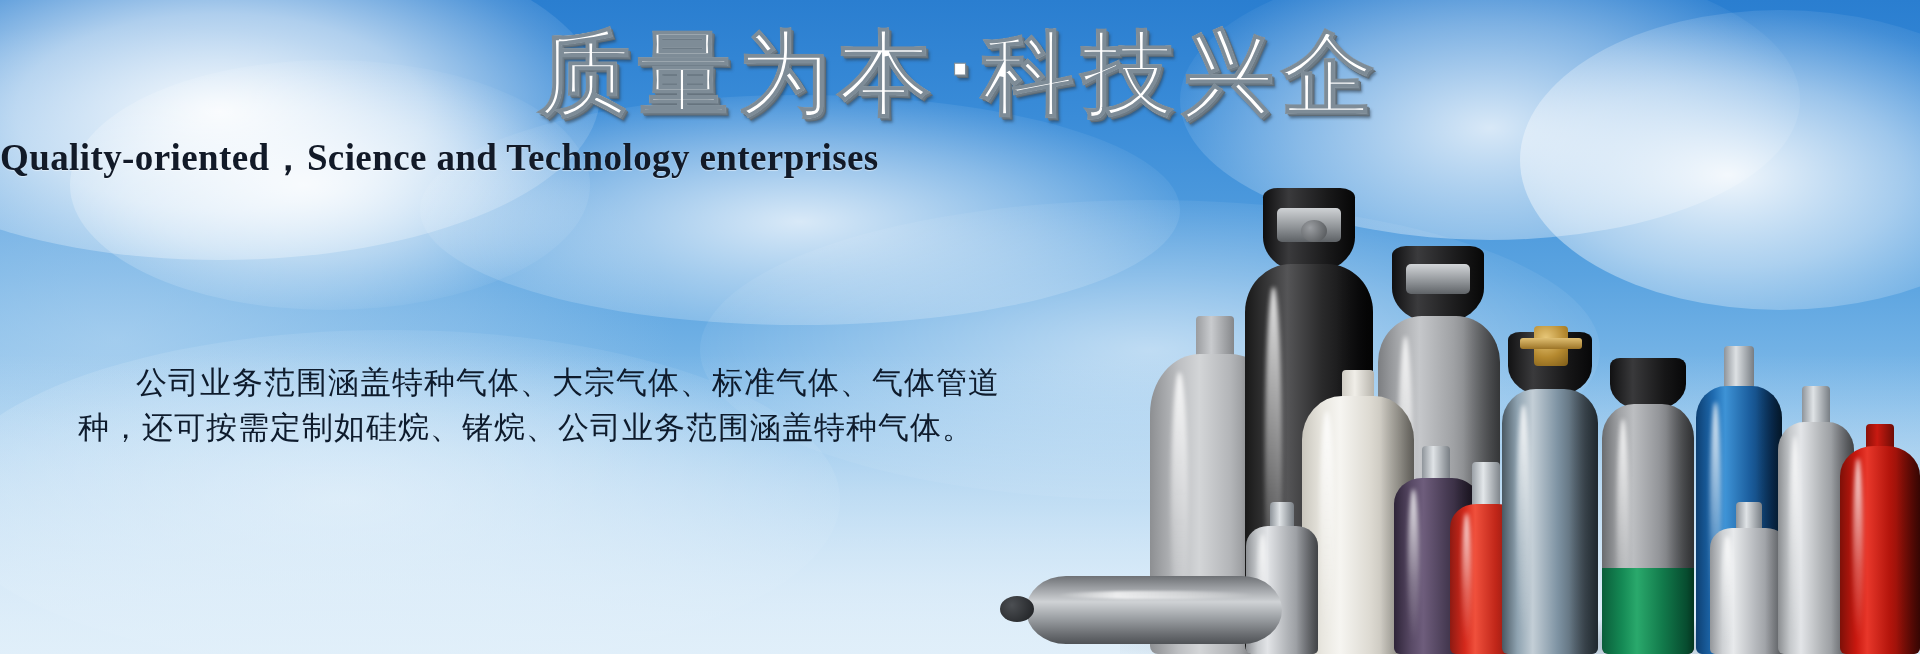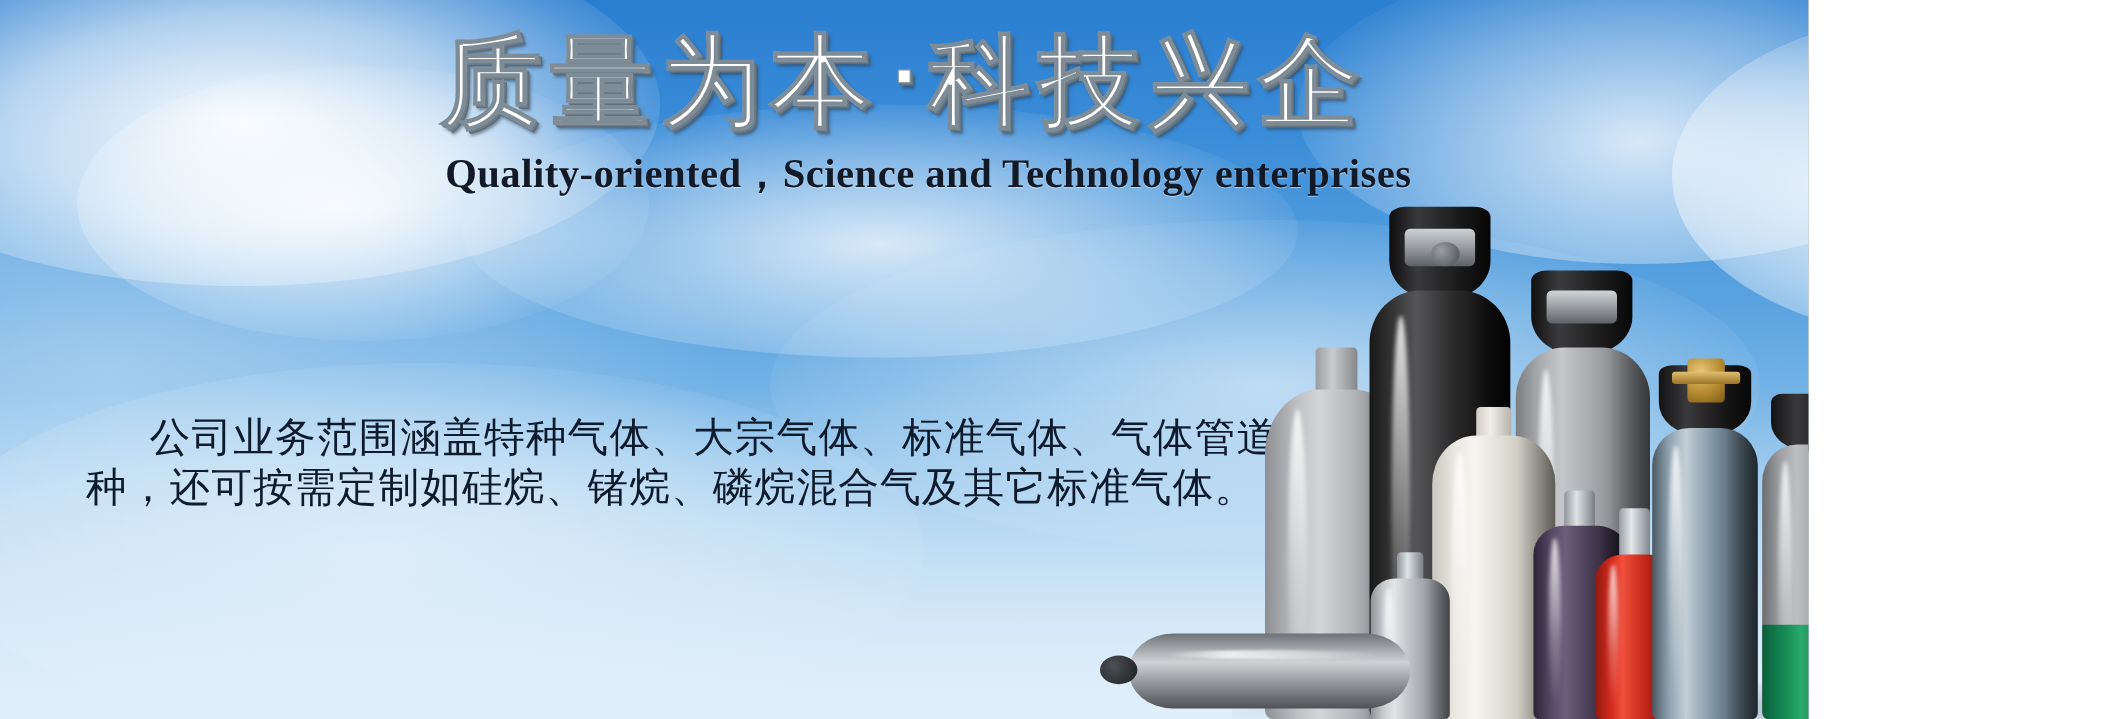--- a/index.html
+++ b/index.html
@@ -7,24 +7,24 @@
     margin: 0;
     padding: 0;
     background: #ffffff;
   }
   body {
     font-family: "Liberation Sans", "DejaVu Sans", sans-serif;
   }
 
   #banner {
     position: relative;
-    width: 1644px;
+    width: 1920px;
     height: 654px;
     overflow: hidden;
-    background: #737373;
+    background: #0f766e;
   }
 
   
   .sky-base {
     position: absolute;
     inset: 0;
     background:
       linear-gradient(to bottom,
         #2a7ed0 0%,
         #3a8cd8 18%,
@@ -111,29 +111,27 @@
     font-size: 62px;
     vertical-align: 14px;
     letter-spacing: 0;
     padding: 0 10px;
   }
 
   .subtitle {
     position: absolute;
     left: 0; right: 0;
     top: 133px;
-    text-align: center;
     font-family: "Liberation Serif", "DejaVu Serif", serif;
     font-weight: bold;
     font-size: 37px;
     letter-spacing: 0.4px;
     color: #121a28;
     white-space: nowrap;
     text-shadow: 0 1px 1px rgba(255,255,255,0.45);
-    margin-left: 44px;
   }
 
   .highlight-box {
     position: absolute;
     left: 75px;
     top: 254px;
     width: 781px;
     height: 70px;
     background: #fdfdfd;
     display: flex;
@@ -146,24 +144,24 @@
     font-weight: bold;
     font-size: 40px;
     letter-spacing: 3px;
     color: #12357f;
     white-space: nowrap;
   }
 
   .body-copy {
     position: absolute;
     left: 78px;
-    top: 375px;
+    top: 360px;
     width: 790px;
     font-family: "DejaVu Serif", "Liberation Serif", serif;
-    font-size: 37px;
+    font-size: 31px;
     line-height: 45px;
     color: #0e1b2c;
     letter-spacing: 1px;
   }
   .body-copy .line {
     white-space: nowrap;
   }
   .body-copy .line.first {
     text-indent: 58px;
   }
@@ -345,21 +343,21 @@
 
   <div class="headline">
     <span>质量为本</span><span class="mid-dot">·</span><span>科技兴企</span>
   </div>
 
   <div class="subtitle">Quality-oriented，Science and Technology enterprises</div>
 
 
   <div class="body-copy">
     <div class="line first">公司业务范围涵盖特种气体、大宗气体、标准气体、气体管道</div>
-    <div class="line">种，还可按需定制如硅烷、锗烷、磷烷混合气及其它标准气体。</div>
+    <div class="line">种，还可按需定制如硅烷、锗烷、公司业务范围涵盖特种气体。</div>
   </div>
 
   <div class="group-shadow"></div>
   <div class="cylinders">
 
     <div class="cyl cyl-grey1">
       <div class="neck"></div>
       <div class="body-shape">
         <div class="gloss"></div>
         <div class="shade"></div>

